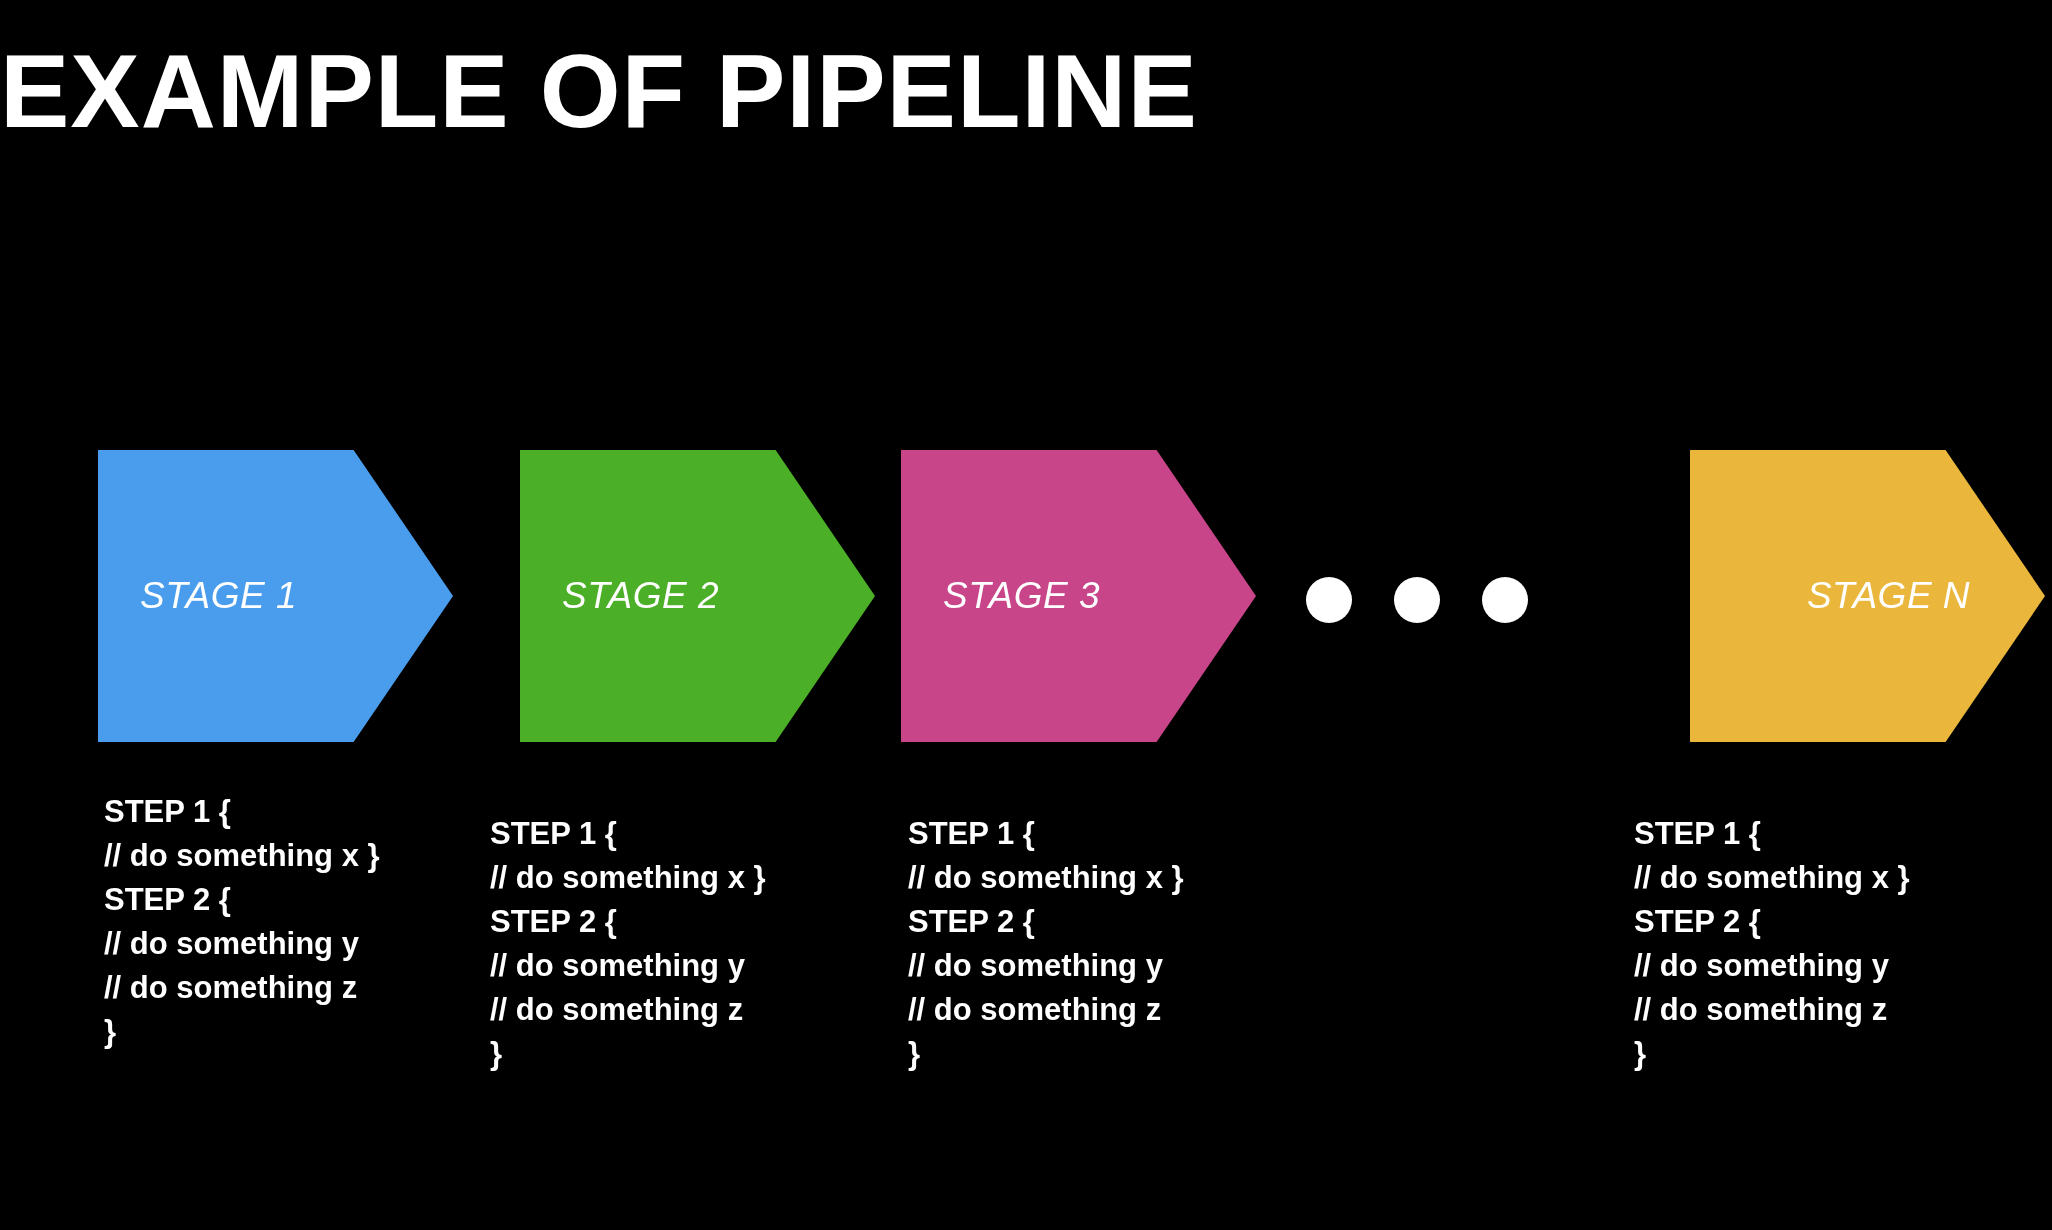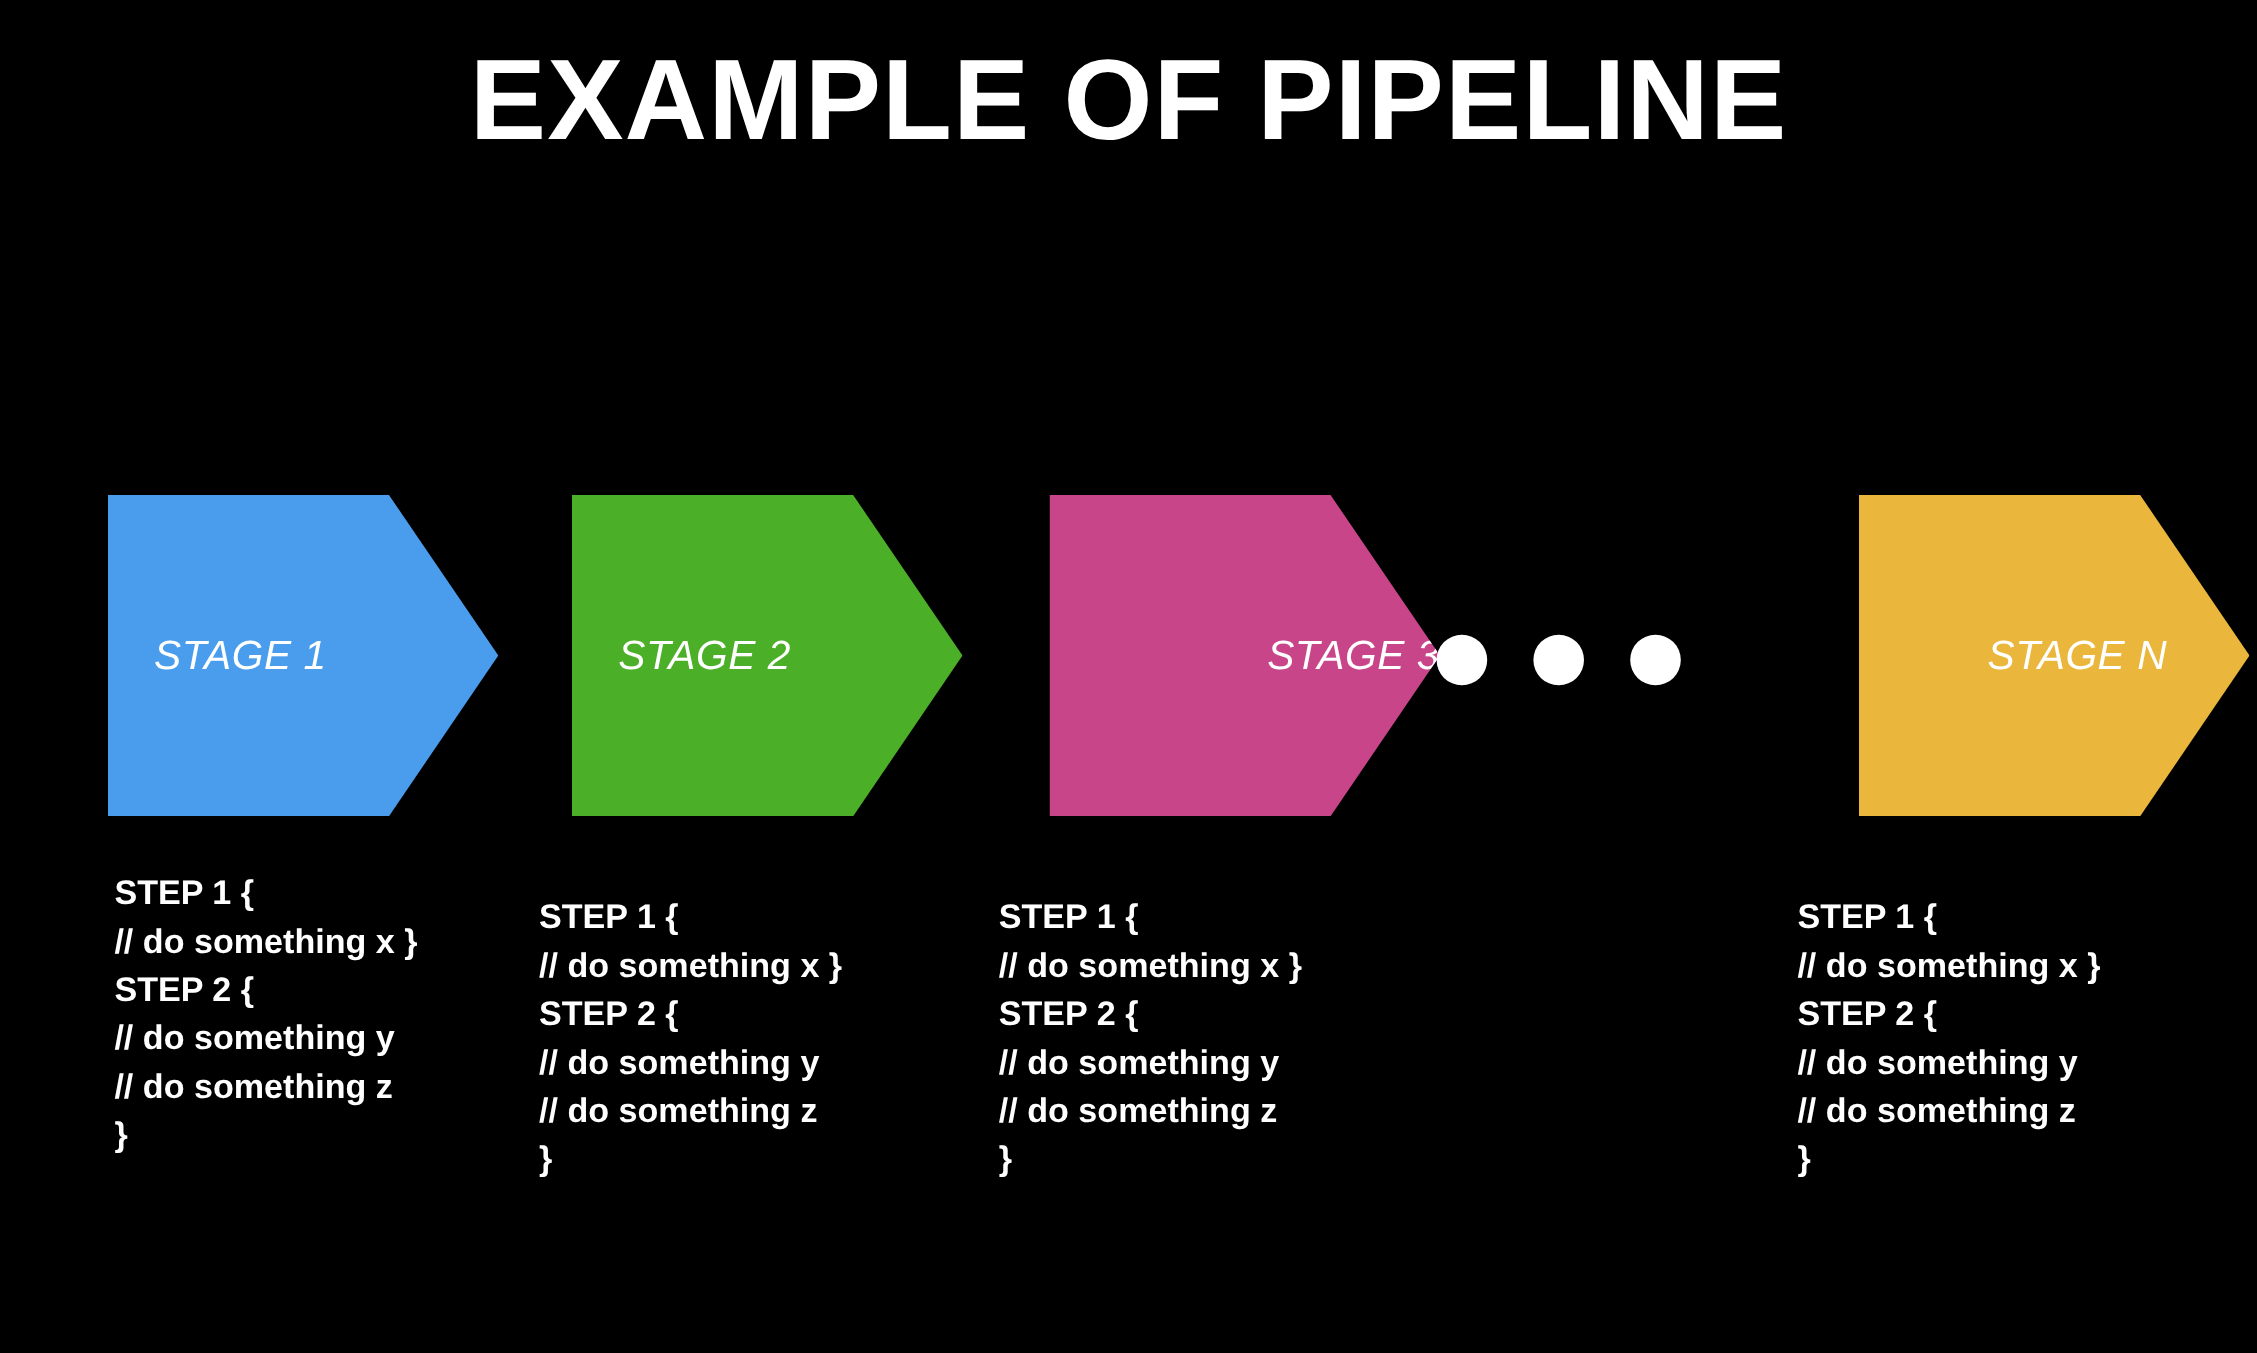--- a/index.html
+++ b/index.html
@@ -13,21 +13,21 @@
     height: 1230px;
     background: #000000;
     overflow: hidden;
     font-family: "Liberation Sans", sans-serif;
   }
   #page-title {
     position: absolute;
     top: 34px;
     left: 0;
     width: 2052px;
-    text-align: center;
+    text-align: left;
     color: #ffffff;
     font-size: 104px;
     font-weight: bold;
     letter-spacing: 1px;
     line-height: 1.1;
     white-space: nowrap;
   }
   .stage-row {
     position: absolute;
     top: 450px;
@@ -88,21 +88,21 @@
   <div class="stage-row">
 
     <div class="stage-shape" style="left:98px; width:355px; background:#4a9ded;">
       <span class="stage-label">STAGE 1</span>
     </div>
 
     <div class="stage-shape" style="left:520px; width:355px; background:#4caf28;">
       <span class="stage-label">STAGE 2</span>
     </div>
 
-    <div class="stage-shape" style="left:954px; width:355px; background:#c8458a;justify-content:flex-end;">
+    <div class="stage-shape" style="left:901px; width:355px; background:#c8458a;">
       <span class="stage-label">STAGE 3</span>
     </div>
 
     <div class="stage-shape" style="left:1690px; width:355px; background:#eab73c;justify-content:center;">
       <span class="stage-label">STAGE N</span>
     </div>
 
   </div>
 
   <div class="dots-group">

